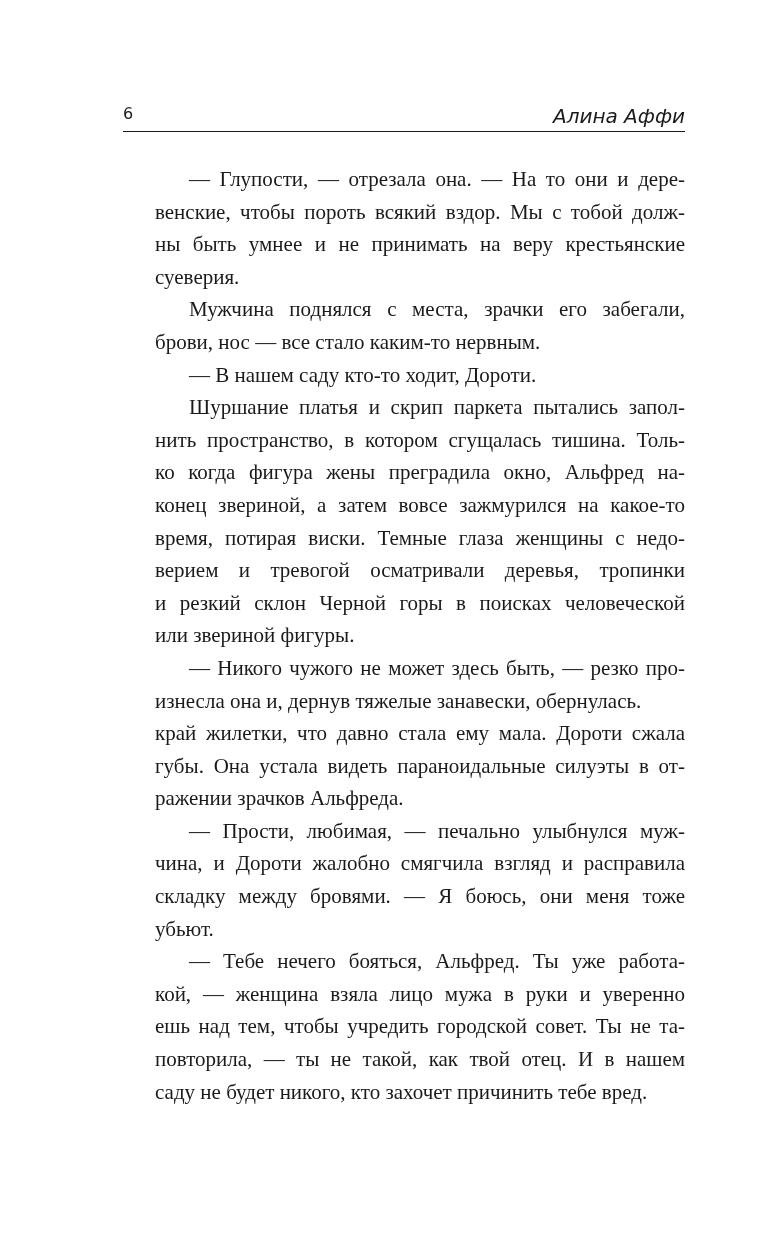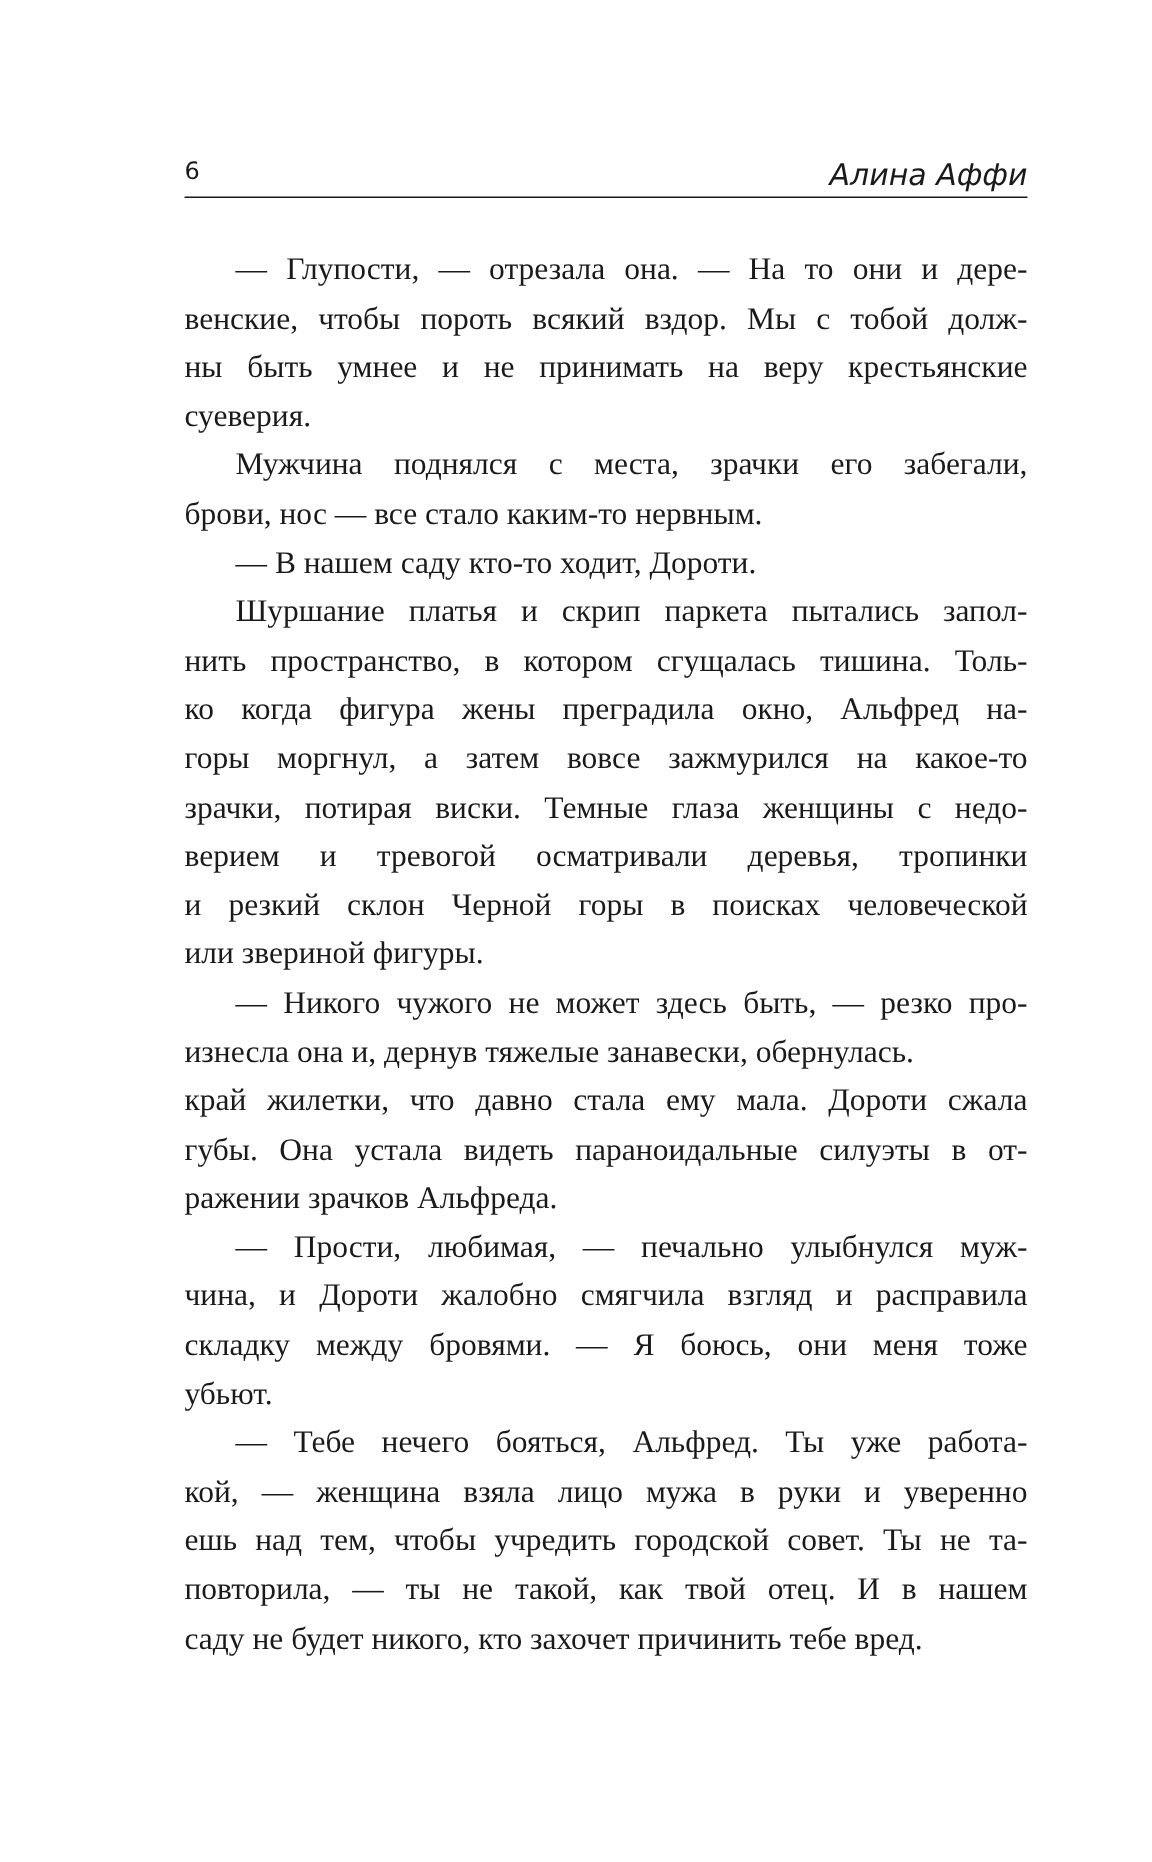--- a/index.html
+++ b/index.html
@@ -52,20 +52,21 @@
       font-family: "Liberation Serif", serif;
       font-size: 21px;
       line-height: 32.6px;
     }
     .line {
       display: block;
       height: 32.6px;
       white-space: nowrap;
       text-align: justify;
       text-align-last: justify;
+      margin-left: 32px;
     }
     .line.last {
       text-align-last: left;
     }
     .line.indent {
       padding-left: 34px;
     }
   </style>
 </head>
 <body>
@@ -91,22 +92,22 @@
   </div>
 
   <div>
     <span class="line indent last">— В нашем саду кто-то ходит, Дороти.</span>
   </div>
 
   <div>
     <span class="line indent">Шуршание платья и скрип паркета пытались запол-</span>
     <span class="line">нить пространство, в котором сгущалась тишина. Толь-</span>
     <span class="line">ко когда фигура жены преградила окно, Альфред на-</span>
-    <span class="line">горы моргнул, а затем вовсе зажмурился на какое-то</span>
-    <span class="line">зрачки, потирая виски. Темные глаза женщины с недо-</span>
+    <span class="line">конец звериной, а затем вовсе зажмурился на какое-то</span>
+    <span class="line">время, потирая виски. Темные глаза женщины с недо-</span>
     <span class="line">верием и тревогой осматривали деревья, тропинки</span>
     <span class="line">и резкий склон Черной горы в поисках человеческой</span>
     <span class="line last">или звериной фигуры.</span>
   </div>
 
   <div>
     <span class="line indent">— Никого чужого не может здесь быть, — резко про-</span>
     <span class="line last">изнесла она и, дернув тяжелые занавески, обернулась.</span>
   </div>
 

